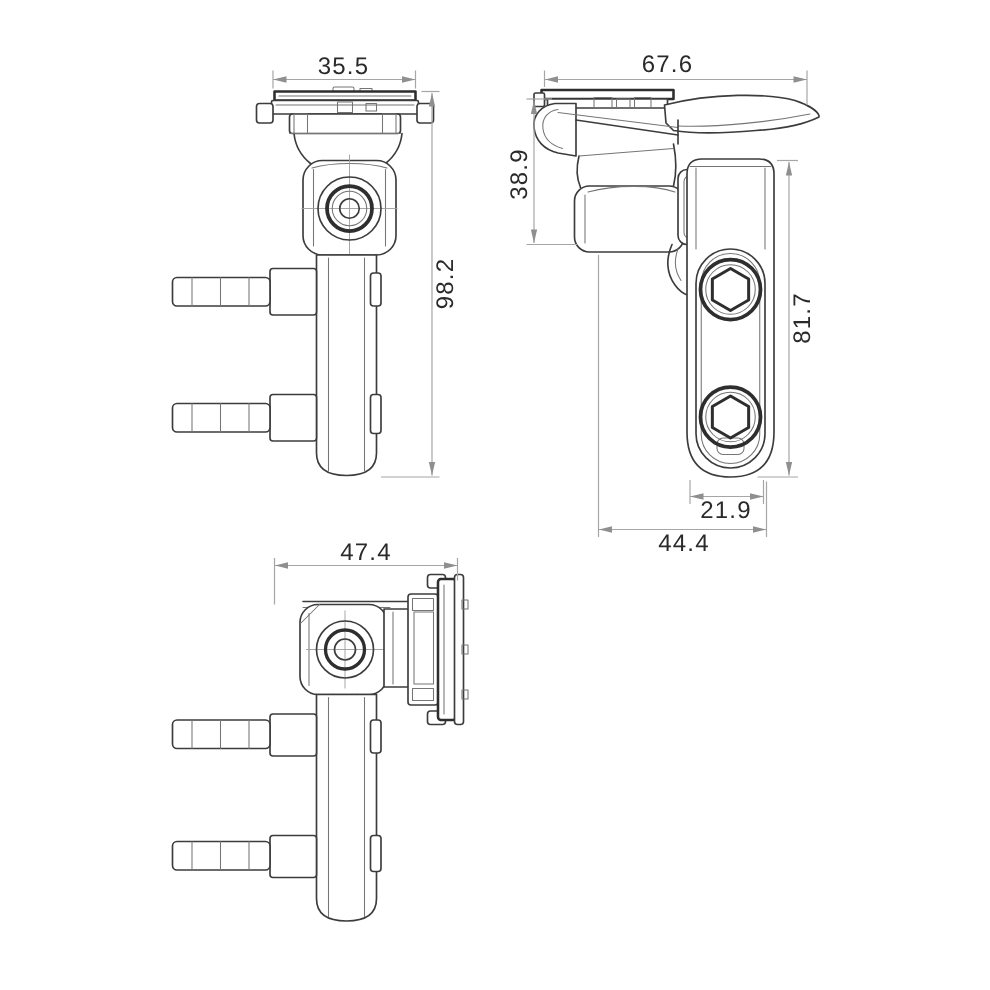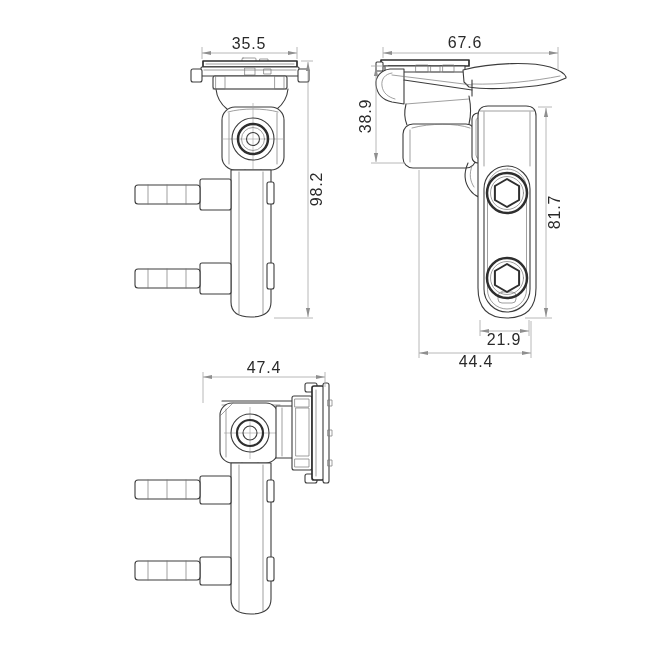--- a/index.html
+++ b/index.html
@@ -1,17 +1,17 @@
 <!DOCTYPE html>
 <html><head>
 <meta charset="utf-8">
 <style>
   html,body{margin:0;padding:0;background:#ffffff;}
   .canvas{position:relative;width:556px;height:660px;background:#ffffff;overflow:hidden;
-          font-family:"Liberation Sans",sans-serif;margin-left:20px;}
+          font-family:"Liberation Sans",sans-serif;}
   svg{display:block;}
   
   .ol  {stroke:#3c3c3c;stroke-width:1.1;fill:none;stroke-linejoin:round;stroke-linecap:round;}
   .olf {stroke:#3c3c3c;stroke-width:1.1;fill:#ffffff;stroke-linejoin:round;}
   .olb {stroke:#2e2e2e;stroke-width:1.7;fill:#ffffff;stroke-linejoin:round;}
   .ol2 {stroke:#757575;stroke-width:.7;fill:none;stroke-linejoin:round;stroke-linecap:round;}
   .cl  {stroke:#9d9d9d;stroke-width:.6;fill:none;}
   .bold{stroke:#2e2e2e;stroke-width:2.5;fill:none;stroke-linejoin:round;}
   .dim {stroke:#a6a6a6;stroke-width:.8;fill:none;}
   .dimtext{font-family:"Liberation Sans",sans-serif;font-size:16px;fill:#2a2a2a;

